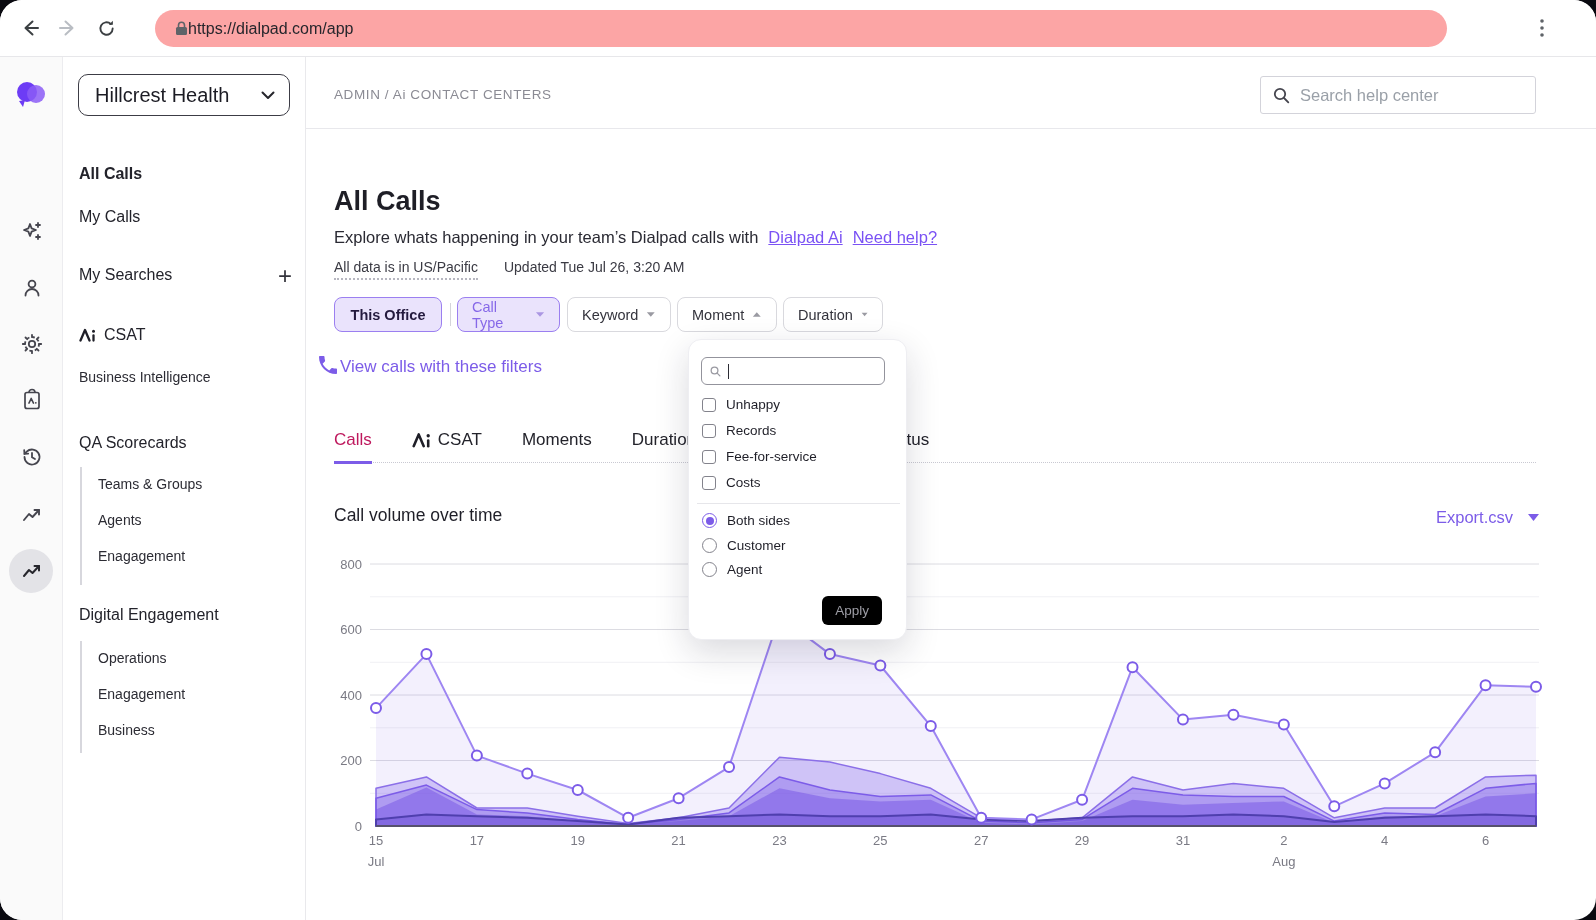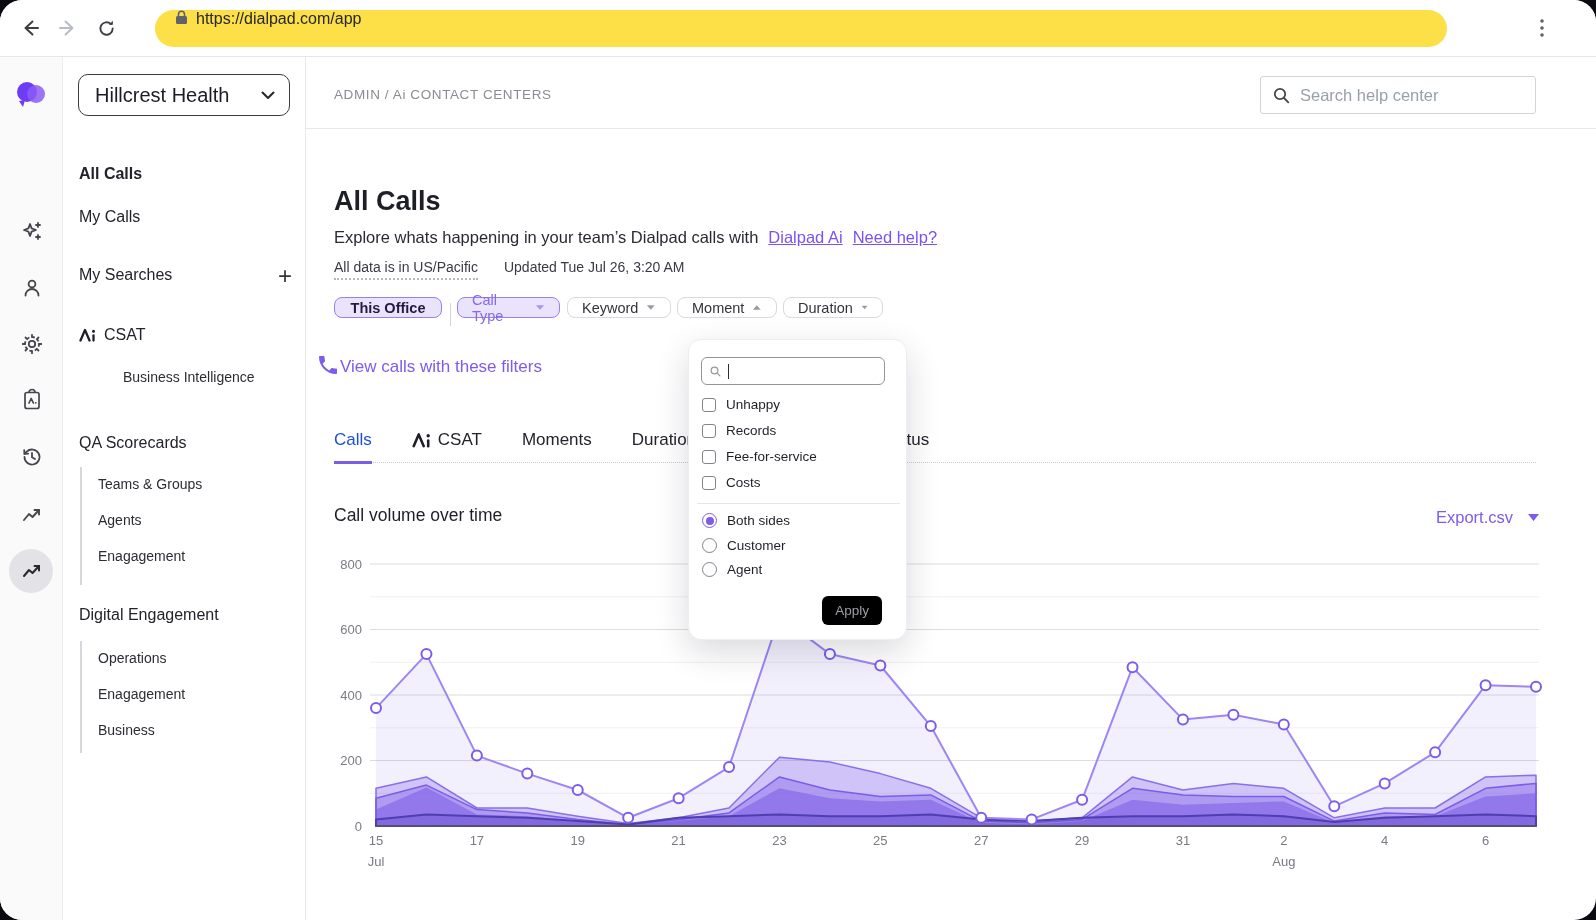--- a/index.html
+++ b/index.html
@@ -4,58 +4,58 @@
 <style>
   * { box-sizing: border-box; margin: 0; padding: 0; }
   html,body { background:#0a0a10; font-family:"Liberation Sans", sans-serif; }
   #window {
     position:relative; width:1596px; height:920px; background:#fff;
     border-radius:22px; overflow:hidden; margin:0 auto;
   }
   
   #chrome { position:absolute; left:0; top:0; width:1596px; height:57px; background:#fff; border-bottom:1px solid #e7e7ea; }
   .nav-ic { position:absolute; top:14px; width:28px; height:28px; display:flex; align-items:center; justify-content:center; border-radius:50%; cursor:pointer; }
-  #urlbar { position:absolute; left:155px; top:10px; width:1292px; height:37px; background:#fde047; border-radius:19px; display:flex; align-items:flex-start; padding-left:20px; gap:8px; }
+  #urlbar { position:absolute; left:155px; top:10px; width:1292px; height:37px; background:#fca5a5; border-radius:19px; display:flex; align-items:center; padding-left:20px; gap:0; }
   #urlbar .url { font-size:16px; color:#26262c; }
   
   #rail { position:absolute; left:0; top:57px; width:63px; height:863px; background:#fafafa; border-right:1px solid #ececef; }
   .rail-item { position:absolute; left:0; width:63px; height:40px; display:flex; align-items:center; justify-content:center; cursor:pointer; }
   .rail-active-circle { position:absolute; left:9px; top:492px; width:44px; height:44px; border-radius:50%; background:#e3e3e7; }
   
   #sidebar { position:absolute; left:63px; top:57px; width:243px; height:863px; background:#fff; border-right:1px solid #e9e9ec; }
   #org-switcher { position:absolute; left:15px; top:17px; width:212px; height:42px; border:1.5px solid #3c3c45; border-radius:10px; display:flex; align-items:center; justify-content:space-between; padding:0 14px 0 16px; cursor:pointer; background:#fff; }
   #org-switcher .org-label { font-size:20px; color:#1c1c24; }
   .snav { position:absolute; left:16px; font-size:16px; color:#23232b; cursor:pointer; white-space:nowrap; }
-  .snav.small { font-size:14px; color:#2c2c34;margin-left:44px; }
+  .snav.small { font-size:14px; color:#2c2c34; }
   .sub-group { position:absolute; left:17px; border-left:2px solid #d7d7dd; }
   .sub-item { margin-left:16px; font-size:14px; color:#2c2c34; cursor:pointer; white-space:nowrap; }
   .plus { position:absolute; left:215px; font-size:24px; font-weight:400; color:#33333b; cursor:pointer; line-height:18px; }
   
   #breadcrumb { position:absolute; left:334px; top:87px; font-size:13.5px; letter-spacing:.6px; color:#8b8b94; }
   #help-search { position:absolute; left:1260px; top:76px; width:276px; height:38px; border:1px solid #d3d3da; border-radius:3px; display:flex; align-items:center; gap:10px; padding:0 12px; background:#fff; }
   #help-search input { border:none; outline:none; flex:1; font-size:16.5px; color:#26262c; font-family:"Liberation Sans",sans-serif; background:transparent; }
   #help-search input::placeholder { color:#9aa0a8; }
   #head-divider { position:absolute; left:306px; top:128px; width:1290px; height:1px; background:#e8e8ec; }
   
   #page-title { position:absolute; left:334px; top:186px; font-size:27px; font-weight:700; color:#1e1e26; }
   #page-sub { position:absolute; left:334px; top:228px; font-size:16.5px; color:#2a2a33; }
   #page-sub a { color:#7a52f4; text-decoration:underline; cursor:pointer; margin-left:10px; }
   #page-meta { position:absolute; left:334px; top:259px; font-size:14px; color:#3a3a43; display:flex; gap:26px; }
   #tz-note { border-bottom:2px dotted #b6b6c0; padding-bottom:3px; }
   
-  .chip { position:absolute; top:297px; height:21px; border-radius:8px; display:flex; align-items:center; justify-content:center; gap:8px; font-size:14.5px; cursor:pointer; padding:0 14px; }
+  .chip { position:absolute; top:297px; height:35px; border-radius:8px; display:flex; align-items:center; justify-content:center; gap:8px; font-size:14.5px; cursor:pointer; padding:0 14px; }
   .chip.purple { background:#eae3fc; border:1.5px solid #9b7ff0; }
   .chip.plain  { background:#fff; border:1px solid #d9d9de; color:#33333c; }
   .chip-sep { position:absolute; left:450px; top:303px; width:1px; height:23px; background:#d4d4da; }
   #view-calls { position:absolute; left:316px; top:353px; display:flex; align-items:flex-end; gap:0; cursor:pointer; }
   #view-calls span { font-size:17px; color:#7c5ce8; }
   
   #tabs { position:absolute; left:334px; top:428px; width:1202px; height:35px; display:flex; gap:40px; border-bottom:1px dotted #c9c9d2; }
   .tab { font-size:17px; color:#23232b; cursor:pointer; display:flex; align-items:center; gap:7px; padding-bottom:10px; white-space:nowrap; }
-  .tab.active { color:#1d4ed8; border-bottom:3px solid #7c5ce8; margin-bottom:-2px; }
+  .tab.active { color:#be185d; border-bottom:3px solid #7c5ce8; margin-bottom:-2px; }
   
   #chart-title { position:absolute; left:334px; top:505px; font-size:17.5px; color:#1f1f28; }
   #export { position:absolute; right:56px; top:508px; display:flex; align-items:center; gap:14px; cursor:pointer; }
   #export span { font-size:16.5px; color:#7c5ce8; }
   
   #chart { position:absolute; left:334px; top:548px; width:1222px; height:345px; }
   
   #popover { position:absolute; left:688px; top:339px; width:219px; height:301px; background:#fff; border:1px solid #eeeef2; border-radius:13px; box-shadow:0 12px 34px rgba(25,25,50,.16); z-index:40; }
   #pop-search { position:absolute; left:12px; top:17px; width:184px; height:28px; border:1px solid #93939c; border-radius:6px; display:flex; align-items:center; gap:7px; padding:0 8px; }
   #pop-search .caret-line { width:1px; height:15px; background:#2c2c34; }

